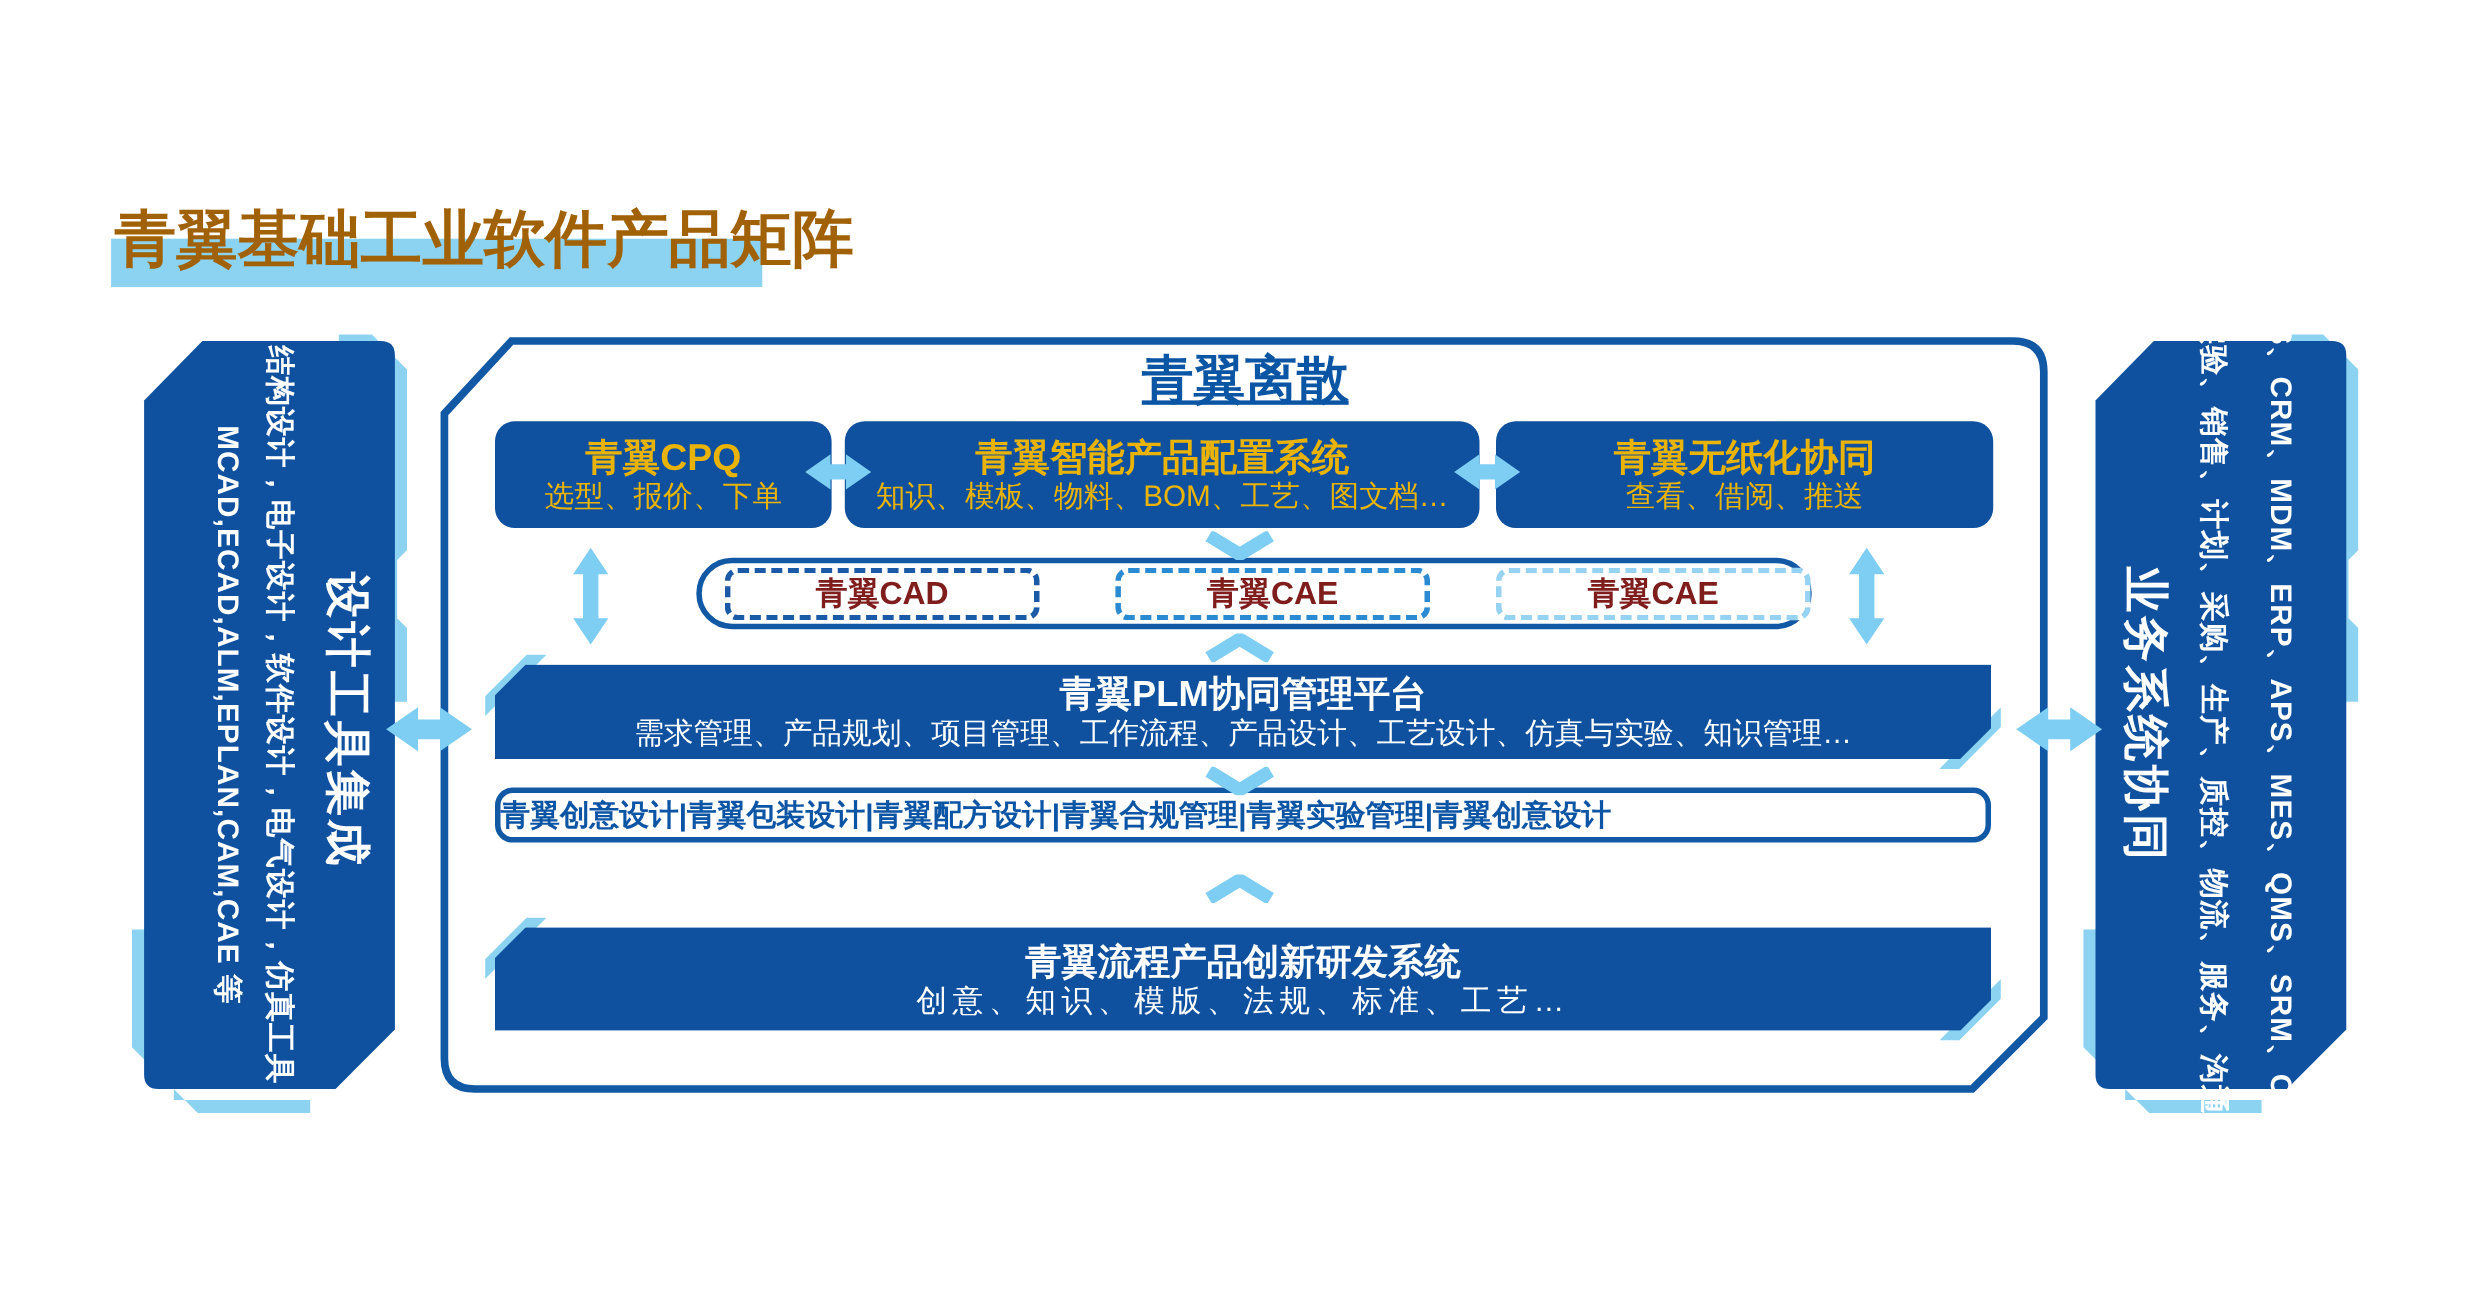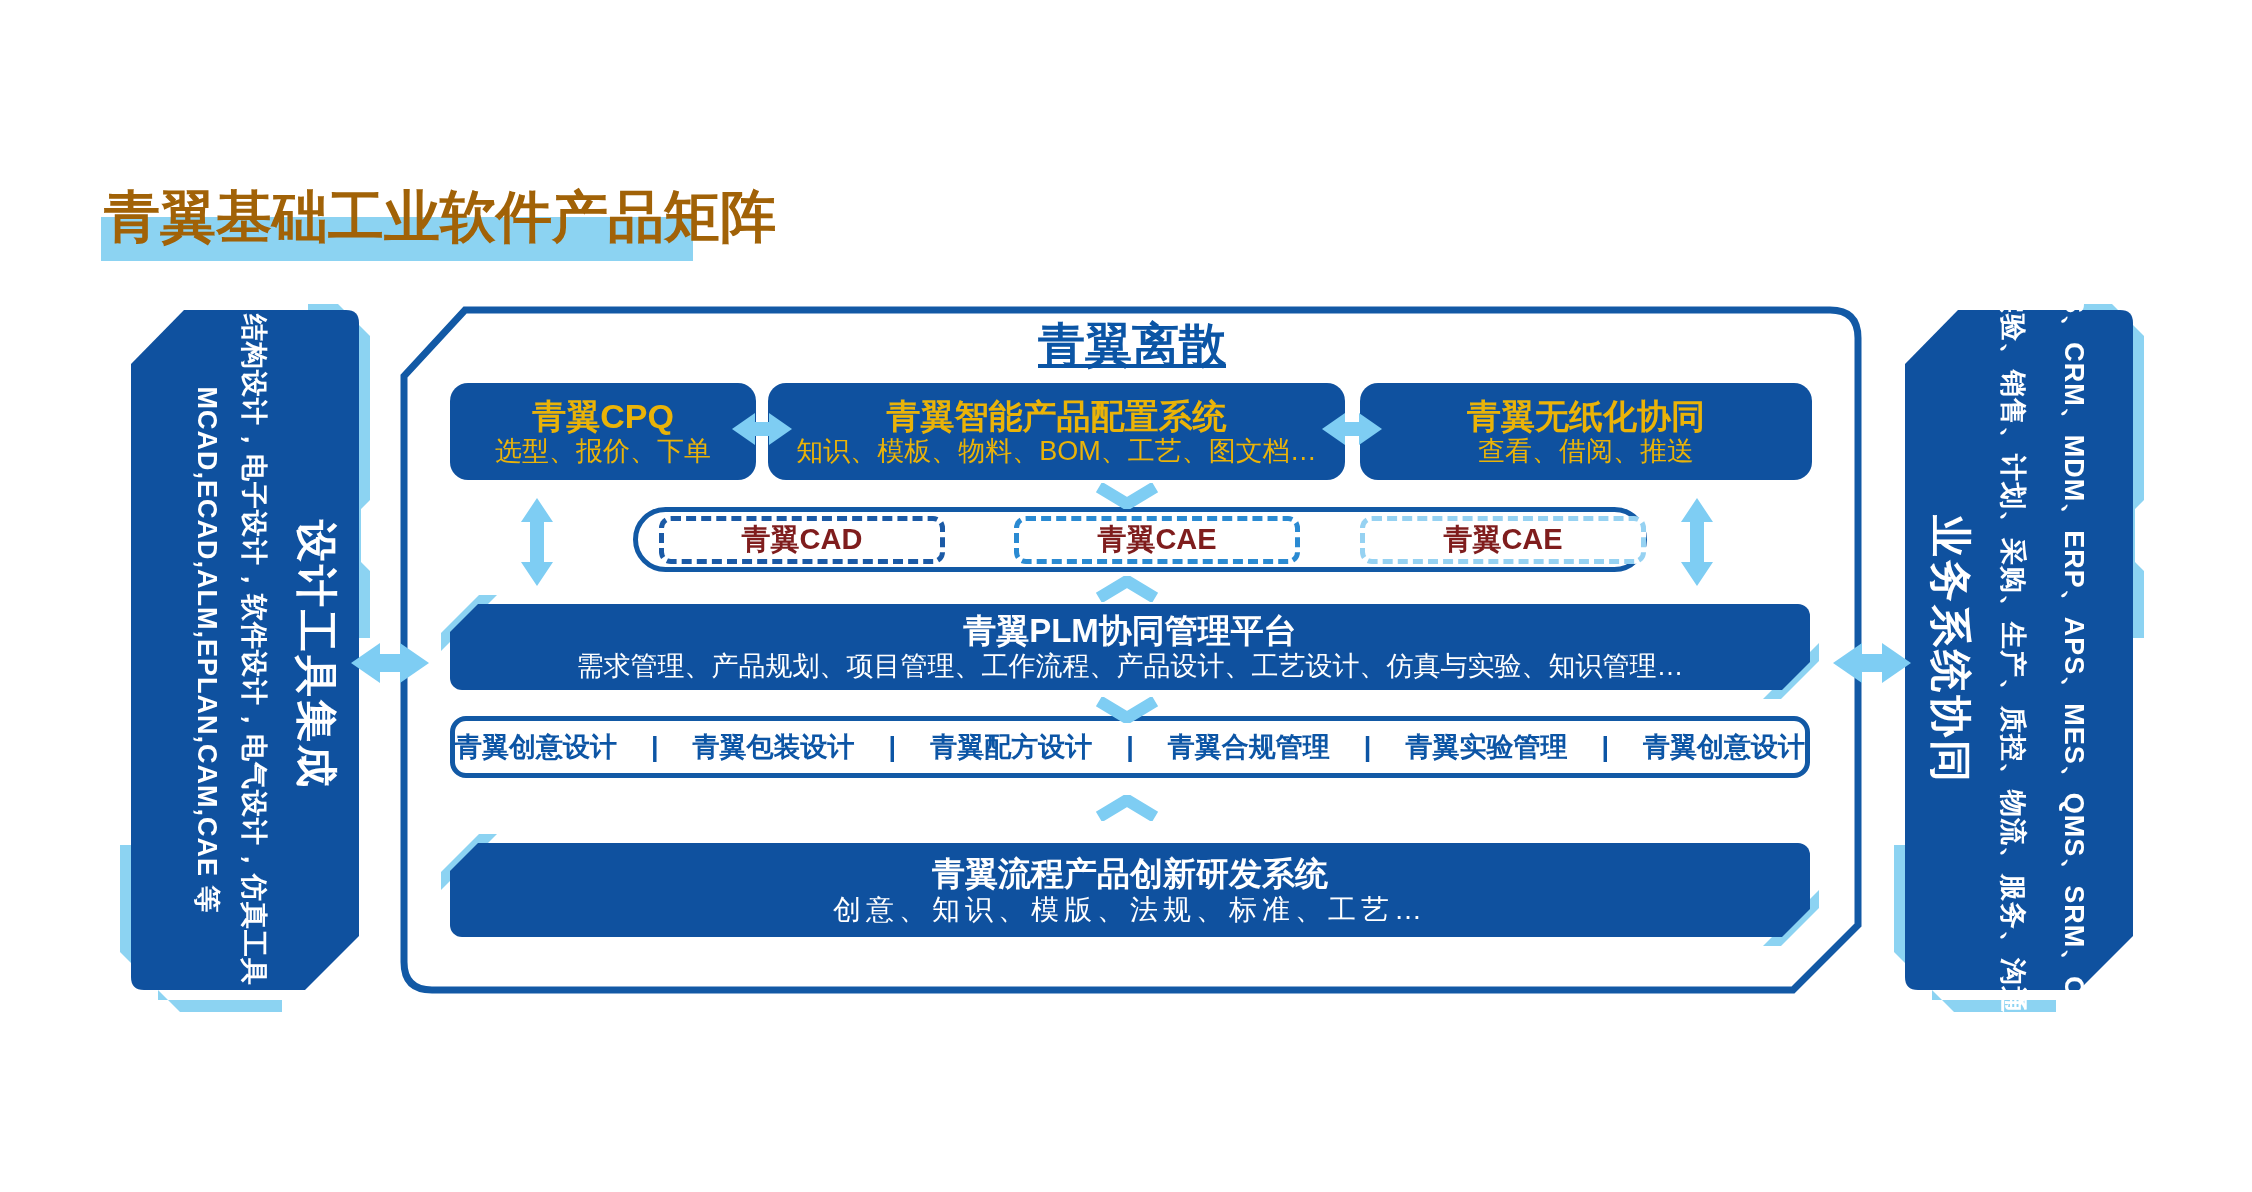--- a/index.html
+++ b/index.html
@@ -41,33 +41,33 @@
     border-radius:12px;display:flex;align-items:center;justify-content:center;
     font-size:29px;font-weight:800;color:#7f1d1d;z-index:4;white-space:nowrap;
   }
   .dash-cad{left:659px;border:5px dashed #1b5aa6;}
   .dash-cae{left:1014px;border:5px dashed #2a8ad2;}
   .dash-cam{left:1360px;border:5px dashed #96d2f2;}
 
   
   .banner-wrap{position:absolute;left:450px;width:1360px;z-index:3;}
   .banner-box{
-    position:absolute;inset:0;background:#0f519f;color:#fff;border-radius:12px;
+    position:absolute;inset:0;background:#0f519f;color:#fff;border-radius:0;
     clip-path:polygon(28px 0, 100% 0, 100% calc(100% - 28px), calc(100% - 28px) 100%, 0 100%, 0 28px);
     display:flex;flex-direction:column;align-items:center;justify-content:center;gap:6px;z-index:1;
   }
   .accent{position:absolute;width:56px;height:56px;z-index:0;}
   .accent.tl{left:-9px;top:-9px;}
   .accent.br{right:-9px;bottom:-9px;}
 
   
   .design-row{
-    position:absolute;left:450px;top:716px;width:1360px;height:62px;background:#fff;
+    position:absolute;left:450px;top:716px;width:1360px;height:50px;background:#fff;
     border:5px solid #1259a5;border-radius:16px;box-sizing:border-box;z-index:3;
-    display:flex;align-items:center;justify-content:space-between;
+    display:flex;align-items:center;justify-content:flex-start;
   }
   .design-item{font-size:27px;font-weight:800;color:#0c55a5;white-space:nowrap;}
   .design-sep{font-size:27px;font-weight:600;color:#0c55a5;}
 
   
   .icon-abs{position:absolute;z-index:5;line-height:0;}
 
   
   .sidebar-svg{position:absolute;z-index:1;}
   .v-text{

